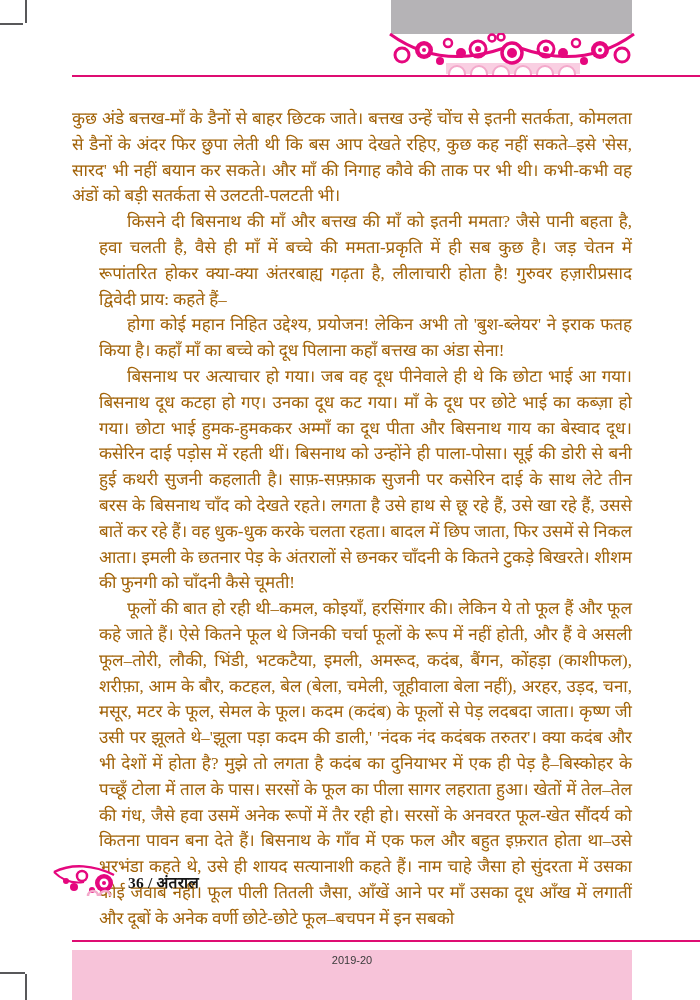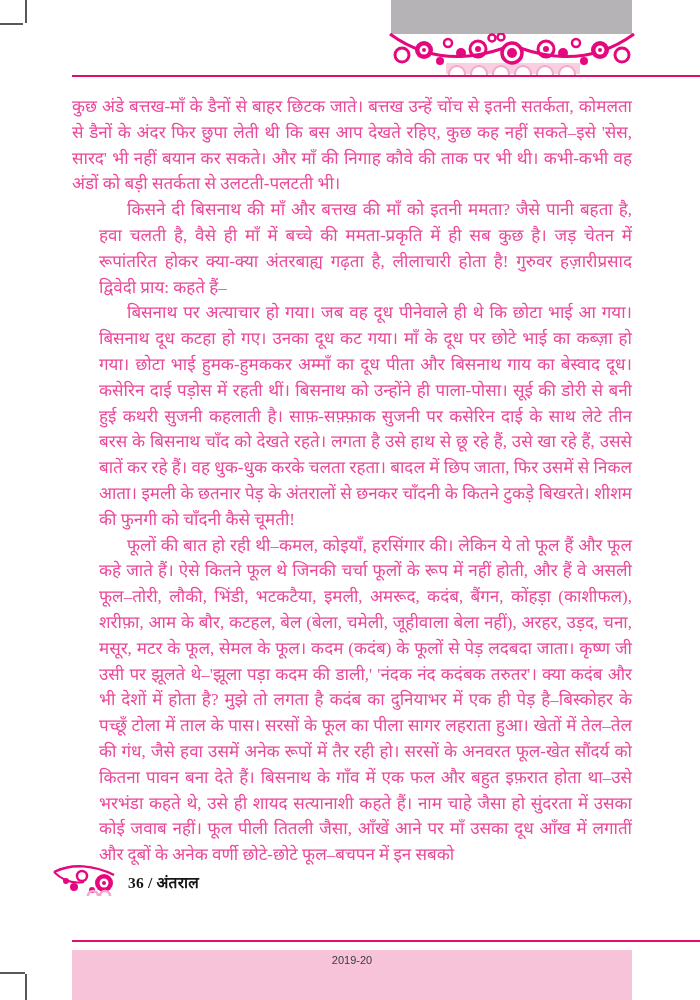--- a/index.html
+++ b/index.html
@@ -17,22 +17,22 @@
   .crop.bl-h{left:0;top:972px;width:25px;height:2px;}
   .crop.bl-v{left:25px;top:974px;width:2px;height:26px;}
 
   
   .gray-bar{position:absolute;left:391px;top:0;width:241px;height:34px;background:#b5b3b6;}
   .header-ornament{position:absolute;left:388px;top:33px;width:248px;height:43px;}
   .header-rule{position:absolute;left:72px;top:75px;width:628px;height:2px;background:#de0d72;}
 
   
   .chapter-text{
-    position:absolute;left:72px;top:94px;width:560px;
-    color:#ec4899;font-size:17px;line-height:25.8px;
+    position:absolute;left:72px;top:106px;width:560px;
+    color:#a16207;font-size:17px;line-height:25.8px;
     text-align:justify;
   }
   .chapter-text p{margin:0;}
   .chapter-text p.indent{text-indent:28px;margin-left:27px;}
 
   
   .footer{position:absolute;left:52px;top:862px;height:40px;display:flex;align-items:center;}
   .footer-ornament{width:70px;height:38px;}
   .page-label{font-weight:bold;font-size:15.5px;color:#161616;margin-left:6px;letter-spacing:.2px;}
 
@@ -99,20 +99,21 @@
     <circle cx="36" cy="17" r="4.5" fill="#ffffff"></circle>
     <circle cx="36" cy="17" r="2" fill="#e5077e"></circle>
     <circle cx="212" cy="17" r="4.5" fill="#ffffff"></circle>
     <circle cx="212" cy="17" r="2" fill="#e5077e"></circle>
   </svg>
   <div class="header-rule"></div>
 
   <div class="chapter-text">
     <p>कुछ अंडे बत्तख-माँ के डैनों से बाहर छिटक जाते। बत्तख उन्हें चोंच से इतनी सतर्कता, कोमलता से डैनों के अंदर फिर छुपा लेती थी कि बस आप देखते रहिए, कुछ कह नहीं सकते–इसे 'सेस, सारद' भी नहीं बयान कर सकते। और माँ की निगाह कौवे की ताक पर भी थी। कभी-कभी वह अंडों को बड़ी सतर्कता से उलटती-पलटती भी।</p>
     <p class="indent">किसने दी बिसनाथ की माँ और बत्तख की माँ को इतनी ममता? जैसे पानी बहता है, हवा चलती है, वैसे ही माँ में बच्चे की ममता-प्रकृति में ही सब कुछ है। जड़ चेतन में रूपांतरित होकर क्या-क्या अंतरबाह्य गढ़ता है, लीलाचारी होता है! गुरुवर हज़ारीप्रसाद द्विवेदी प्राय: कहते हैं–</p>
+    <p class="indent">होगा कोई महान निहित उद्देश्य, प्रयोजन! लेकिन अभी तो 'बुश-ब्लेयर' ने इराक फतह किया है। कहाँ माँ का बच्चे को दूध पिलाना कहाँ बत्तख का अंडा सेना!</p>
     <p class="indent">बिसनाथ पर अत्याचार हो गया। जब वह दूध पीनेवाले ही थे कि छोटा भाई आ गया। बिसनाथ दूध कटहा हो गए। उनका दूध कट गया। माँ के दूध पर छोटे भाई का कब्ज़ा हो गया। छोटा भाई हुमक-हुमककर अम्माँ का दूध पीता और बिसनाथ गाय का बेस्वाद दूध। कसेरिन दाई पड़ोस में रहती थीं। बिसनाथ को उन्होंने ही पाला-पोसा। सूई की डोरी से बनी हुई कथरी सुजनी कहलाती है। साफ़-सफ़्फ़ाक सुजनी पर कसेरिन दाई के साथ लेटे तीन बरस के बिसनाथ चाँद को देखते रहते। लगता है उसे हाथ से छू रहे हैं, उसे खा रहे हैं, उससे बातें कर रहे हैं। वह धुक-धुक करके चलता रहता। बादल में छिप जाता, फिर उसमें से निकल आता। इमली के छतनार पेड़ के अंतरालों से छनकर चाँदनी के कितने टुकड़े बिखरते। शीशम की फुनगी को चाँदनी कैसे चूमती!</p>
     <p class="indent">फूलों की बात हो रही थी–कमल, कोइयाँ, हरसिंगार की। लेकिन ये तो फूल हैं और फूल कहे जाते हैं। ऐसे कितने फूल थे जिनकी चर्चा फूलों के रूप में नहीं होती, और हैं वे असली फूल–तोरी, लौकी, भिंडी, भटकटैया, इमली, अमरूद, कदंब, बैंगन, कोंहड़ा (काशीफल), शरीफ़ा, आम के बौर, कटहल, बेल (बेला, चमेली, जूहीवाला बेला नहीं), अरहर, उड़द, चना, मसूर, मटर के फूल, सेमल के फूल। कदम (कदंब) के फूलों से पेड़ लदबदा जाता। कृष्ण जी उसी पर झूलते थे–'झूला पड़ा कदम की डाली,' 'नंदक नंद कदंबक तरुतर'। क्या कदंब और भी देशों में होता है? मुझे तो लगता है कदंब का दुनियाभर में एक ही पेड़ है–बिस्कोहर के पच्छूँ टोला में ताल के पास। सरसों के फूल का पीला सागर लहराता हुआ। खेतों में तेल–तेल की गंध, जैसे हवा उसमें अनेक रूपों में तैर रही हो। सरसों के अनवरत फूल-खेत सौंदर्य को कितना पावन बना देते हैं। बिसनाथ के गाँव में एक फल और बहुत इफ़रात होता था–उसे भरभंडा कहते थे, उसे ही शायद सत्यानाशी कहते हैं। नाम चाहे जैसा हो सुंदरता में उसका कोई जवाब नहीं। फूल पीली तितली जैसा, आँखें आने पर माँ उसका दूध आँख में लगातीं और दूबों के अनेक वर्णी छोटे-छोटे फूल–बचपन में इन सबको</p>
   </div>
 
   <div class="footer">
     <svg class="footer-ornament" viewBox="0 0 70 38" xmlns="http://www.w3.org/2000/svg">
       <path d="M2,9 C20,0 42,2 62,12" stroke="#e5077e" stroke-width="2.5" fill="none"></path>
       <path d="M2,9 C10,17 20,21 32,19" stroke="#e5077e" stroke-width="2" fill="none"></path>
       <circle cx="30" cy="13" r="5" fill="none" stroke="#e5077e" stroke-width="2.5"></circle>
       <circle cx="14" cy="18" r="3" fill="#e5077e"></circle>

